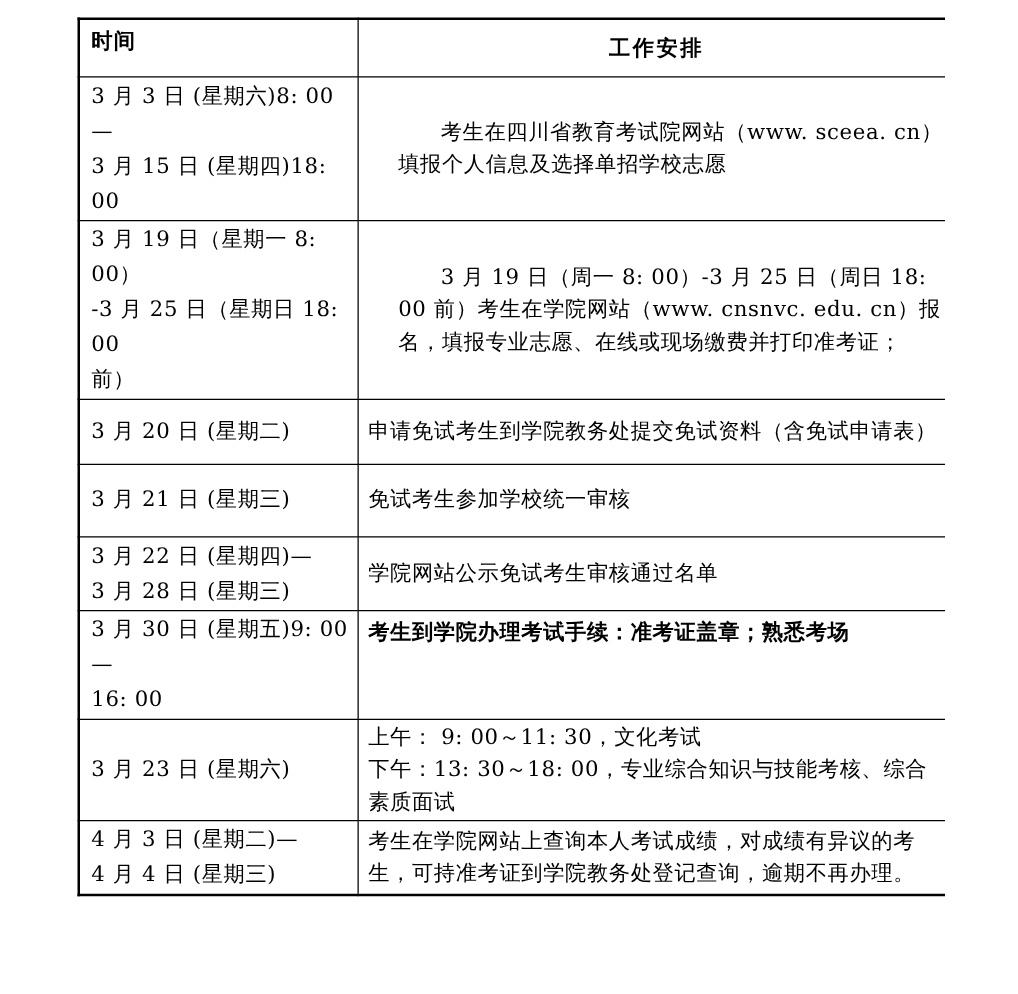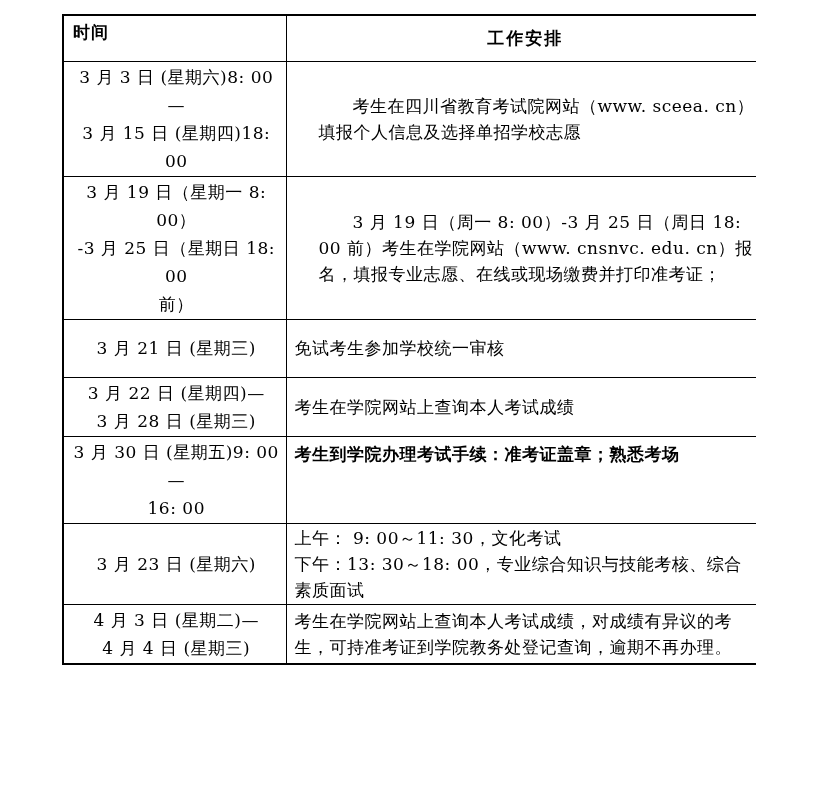--- a/index.html
+++ b/index.html
@@ -42,21 +42,20 @@
     font-weight: bold;
     letter-spacing: 2px;
     font-family: Liberation Serif, serif;
   }
   td.t {
     vertical-align: middle;
     padding: 1px 6px 1px 9px;
     line-height: 28px;
     white-space: pre-line;
     letter-spacing: 0.5px;
-    text-align: center;
   }
   td.w {
     vertical-align: middle;
     padding: 1px 8px 1px 8px;
     line-height: 26px;
     white-space: pre-line;
     letter-spacing: 0.5px;
   }
   td.w.indent { text-indent: 2em; padding-left: 32px; }
   td.w.top { vertical-align: top; padding-top: 4px; font-weight: bold; }
@@ -81,28 +80,32 @@
         <td class="t">3 月 3 日 (星期六)8: 00—
 3 月 15 日 (星期四)18: 00</td>
         <td class="w indent">考生在四川省教育考试院网站（www. sceea. cn）填报个人信息及选择单招学校志愿</td>
       </tr>
       <tr style="height:78px;">
         <td class="t">3 月 19 日（星期一 8: 00）
 -3 月 25 日（星期日 18: 00
 前）</td>
         <td class="w indent">3 月 19 日（周一 8: 00）-3 月 25 日（周日 18: 00 前）考生在学院网站（www. cnsnvc. edu. cn）报名，填报专业志愿、在线或现场缴费并打印准考证；</td>
       </tr>
+      <tr style="height:52px;">
+        <td class="t">3 月 20 日 (星期二)</td>
+        <td class="w">申请免试考生到学院教务处提交免试资料（含免试申请表）</td>
+      </tr>
       <tr style="height:58px;">
         <td class="t">3 月 21 日 (星期三)</td>
         <td class="w">免试考生参加学校统一审核</td>
       </tr>
       <tr style="height:51px;">
         <td class="t">3 月 22 日 (星期四)—
 3 月 28 日 (星期三)</td>
-        <td class="w">考生在学院网站上查询本人考试成绩</td>
+        <td class="w">学院网站公示免试考生审核通过名单</td>
       </tr>
       <tr style="height:58px;">
         <td class="t">3 月 30 日 (星期五)9: 00—
 16: 00</td>
         <td class="w top">考生到学院办理考试手续：准考证盖章；熟悉考场</td>
       </tr>
       <tr style="height:74px;">
         <td class="t">3 月 23 日 (星期六)</td>
         <td class="w">上午： 9: 00～11: 30，文化考试
 下午：13: 30～18: 00，专业综合知识与技能考核、综合素质面试</td>

